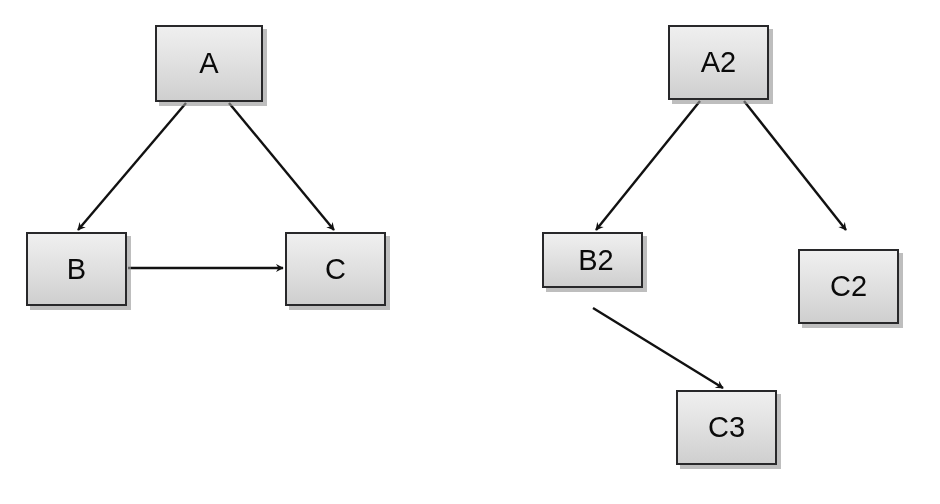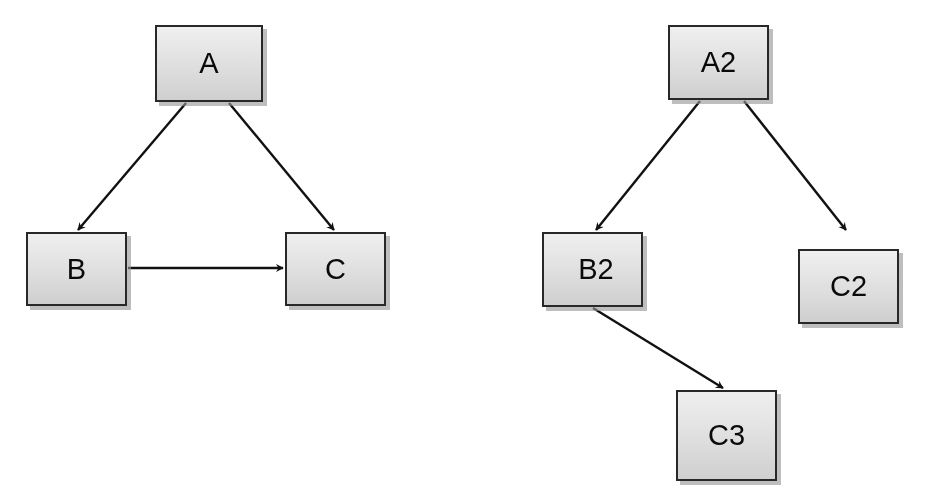--- a/index.html
+++ b/index.html
@@ -73,24 +73,24 @@
       </div>
       <div class="node" style="left: 26px; top: 232px; width: 101px; height: 74px;">
         <span class="node-label">B</span>
       </div>
       <div class="node" style="left: 285px; top: 232px; width: 101px; height: 74px;">
         <span class="node-label">C</span>
       </div>
       <div class="node" style="left: 668px; top: 25px; width: 101px; height: 75px;">
         <span class="node-label">A2</span>
       </div>
-      <div class="node" style="left: 542px; top: 232px; width: 101px; height: 75px; padding-left: 7px;">
+      <div class="node" style="left: 542px; top: 232px; width: 101px; height: 56px; padding-left: 7px;">
         <span class="node-label">B2</span>
       </div>
       <div class="node" style="left: 798px; top: 249px; width: 101px; height: 75px;">
         <span class="node-label">C2</span>
       </div>
-      <div class="node" style="left: 676px; top: 390px; width: 101px; height: 91px; justify-content: center;">
+      <div class="node" style="left: 676px; top: 390px; width: 101px; height: 75px; justify-content: center;">
         <span class="node-label">C3</span>
       </div>
     </div>
 
 </div>
 
 </body></html>

